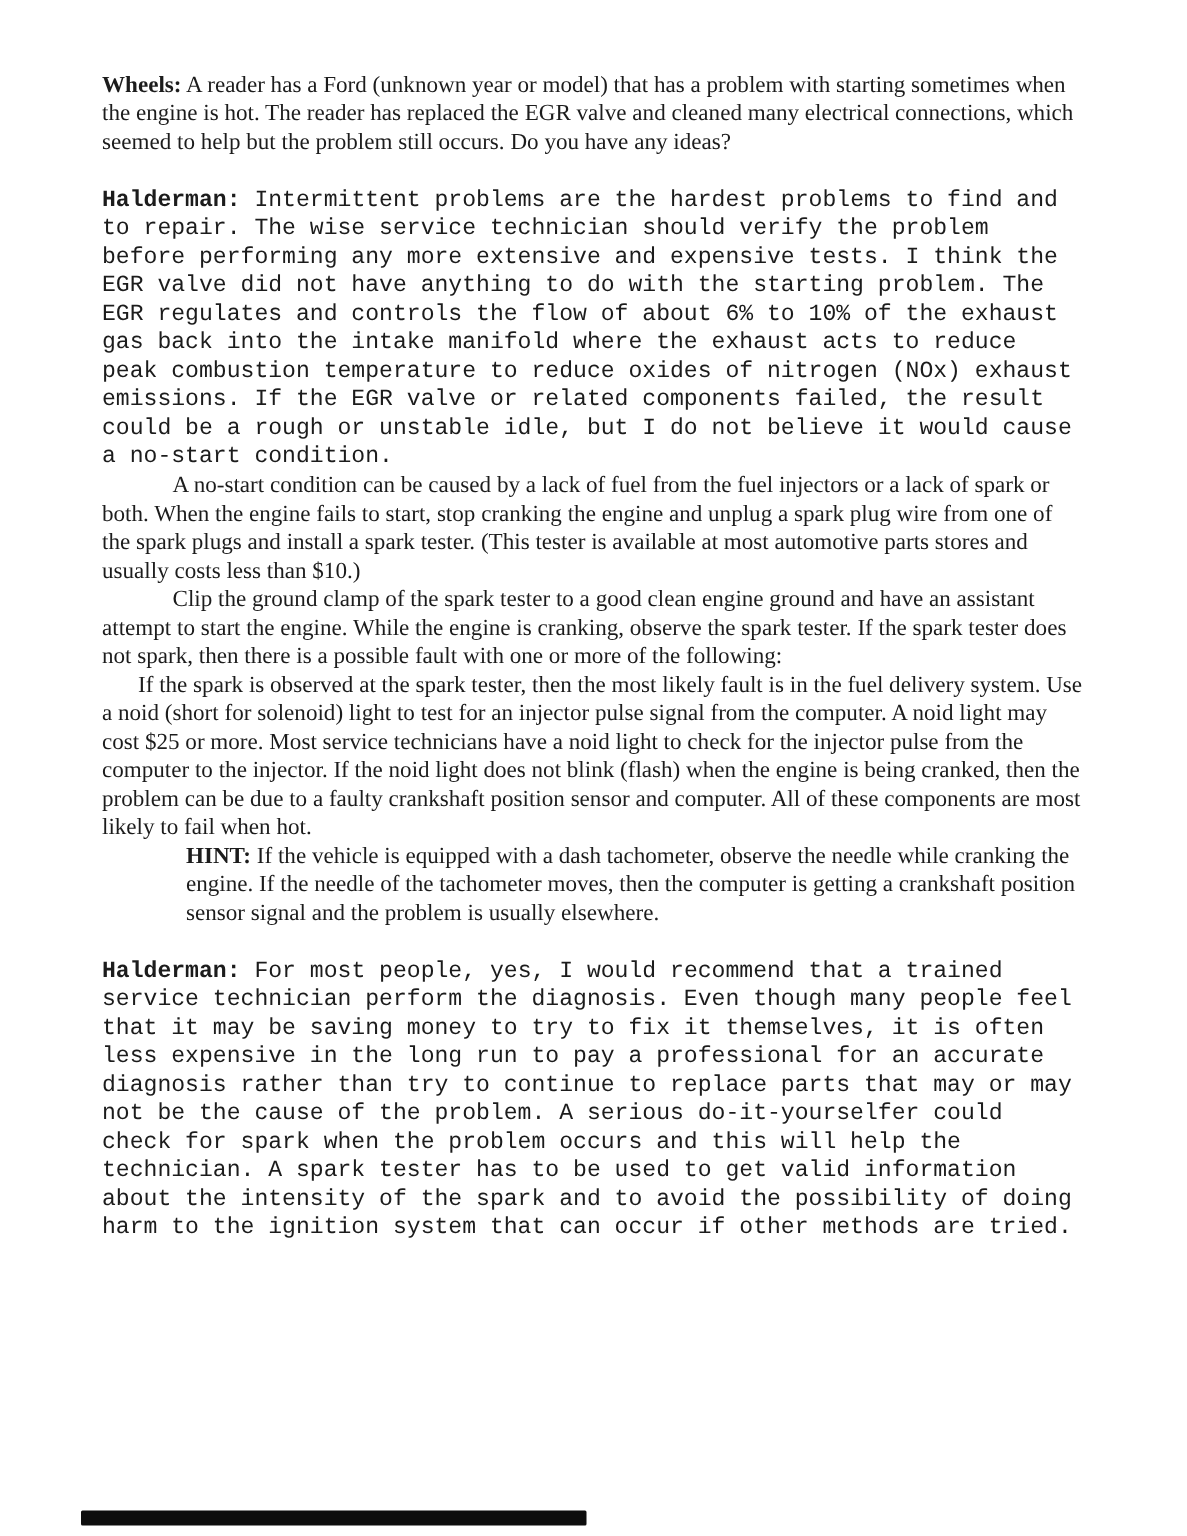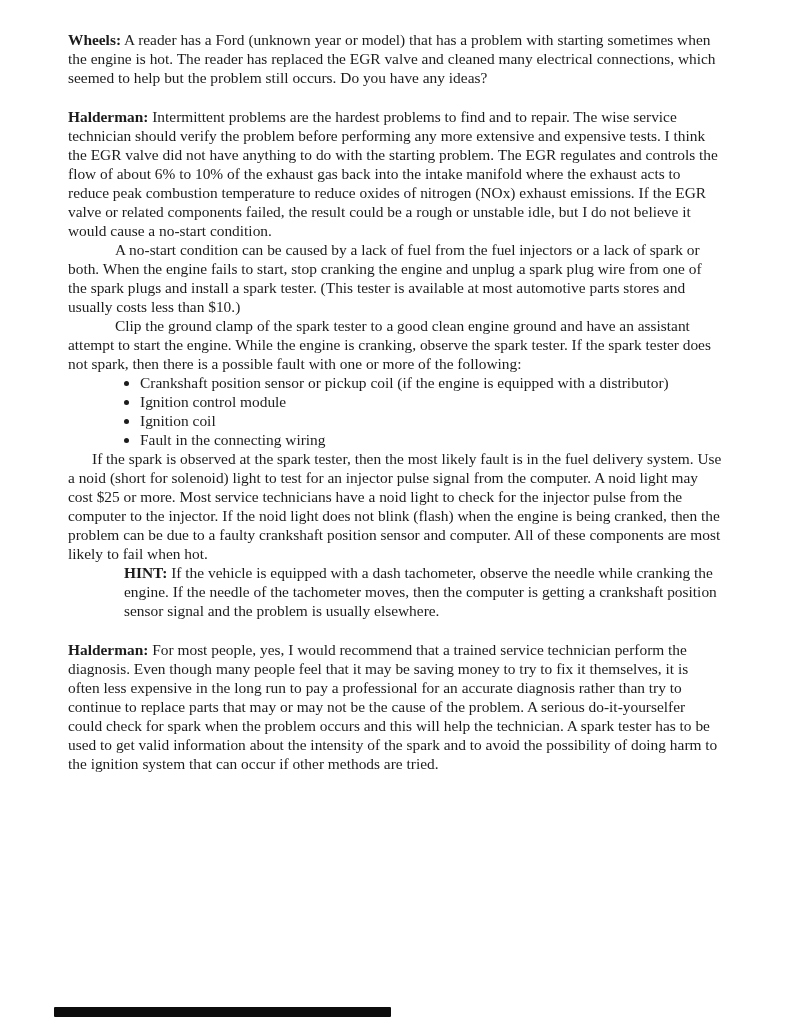--- a/index.html
+++ b/index.html
@@ -14,33 +14,34 @@
     background: #ffffff;
     overflow: hidden;
     font-family: "Liberation Serif", "DejaVu Serif", serif;
     font-size: 15.4px;
     line-height: 19px;
     color: #1c1c1c;
   }
   .content {
     position: absolute;
     left: 68px;
-    top: 30px;
+    top: 47px;
     width: 654px;
     text-align: left;
   }
   p {
     margin: 0;
     padding: 0;
   }
   .lead {
     font-weight: bold;
   }
   .gap {
     margin-top: 20px;
+    font-family: Liberation Mono, monospace;
   }
   .indent {
     text-indent: 47px;
   }
   .hang {
     text-indent: 24px;
   }
   .hint {
     margin-left: 56px;
   }
@@ -70,26 +71,20 @@
   <div class="content">
 
     <p class="qa"><b class="lead">Wheels:</b> <span>A reader has a Ford (unknown year or model) that has a problem with starting sometimes when the engine is hot. The reader has replaced the EGR valve and cleaned many electrical connections, which seemed to help but the problem still occurs. Do you have any ideas?</span></p>
 
     <p class="qa gap"><b class="lead">Halderman:</b> <span>Intermittent problems are the hardest problems to find and to repair. The wise service technician should verify the problem before performing any more extensive and expensive tests. I think the EGR valve did not have anything to do with the starting problem. The EGR regulates and controls the flow of about 6% to 10% of the exhaust gas back into the intake manifold where the exhaust acts to reduce peak combustion temperature to reduce oxides of nitrogen (NOx) exhaust emissions. If the EGR valve or related components failed, the result could be a rough or unstable idle, but I do not believe it would cause a no-start condition.</span></p>
 
     <p class="indent"><span>A no-start condition can be caused by a lack of fuel from the fuel injectors or a lack of spark or both. When the engine fails to start, stop cranking the engine and unplug a spark plug wire from one of the spark plugs and install a spark tester. (This tester is available at most automotive parts stores and usually costs less than $10.)</span></p>
 
     <p class="indent"><span>Clip the ground clamp of the spark tester to a good clean engine ground and have an assistant attempt to start the engine. While the engine is cranking, observe the spark tester. If the spark tester does not spark, then there is a possible fault with one or more of the following:</span></p>
 
-    <ul class="bullets">
-      <li>Crankshaft position sensor or pickup coil (if the engine is equipped with a distributor)</li>
-      <li>Ignition control module</li>
-      <li>Ignition coil</li>
-      <li>Fault in the connecting wiring</li>
-    </ul>
 
     <p class="hang"><span>If the spark is observed at the spark tester, then the most likely fault is in the fuel delivery system. Use a noid (short for solenoid) light to test for an injector pulse signal from the computer. A noid light may cost $25 or more. Most service technicians have a noid light to check for the injector pulse from the computer to the injector. If the noid light does not blink (flash) when the engine is being cranked, then the problem can be due to a faulty crankshaft position sensor and computer. All of these components are most likely to fail when hot.</span></p>
 
     <p class="hint"><b class="lead">HINT:</b> <span>If the vehicle is equipped with a dash tachometer, observe the needle while cranking the engine. If the needle of the tachometer moves, then the computer is getting a crankshaft position sensor signal and the problem is usually elsewhere.</span></p>
 
 
     <p class="qa gap"><b class="lead">Halderman:</b> <span>For most people, yes, I would recommend that a trained service technician perform the diagnosis. Even though many people feel that it may be saving money to try to fix it themselves, it is often less expensive in the long run to pay a professional for an accurate diagnosis rather than try to continue to replace parts that may or may not be the cause of the problem. A serious do-it-yourselfer could check for spark when the problem occurs and this will help the technician. A spark tester has to be used to get valid information about the intensity of the spark and to avoid the possibility of doing harm to the ignition system that can occur if other methods are tried.</span></p>
 
   </div>
 

